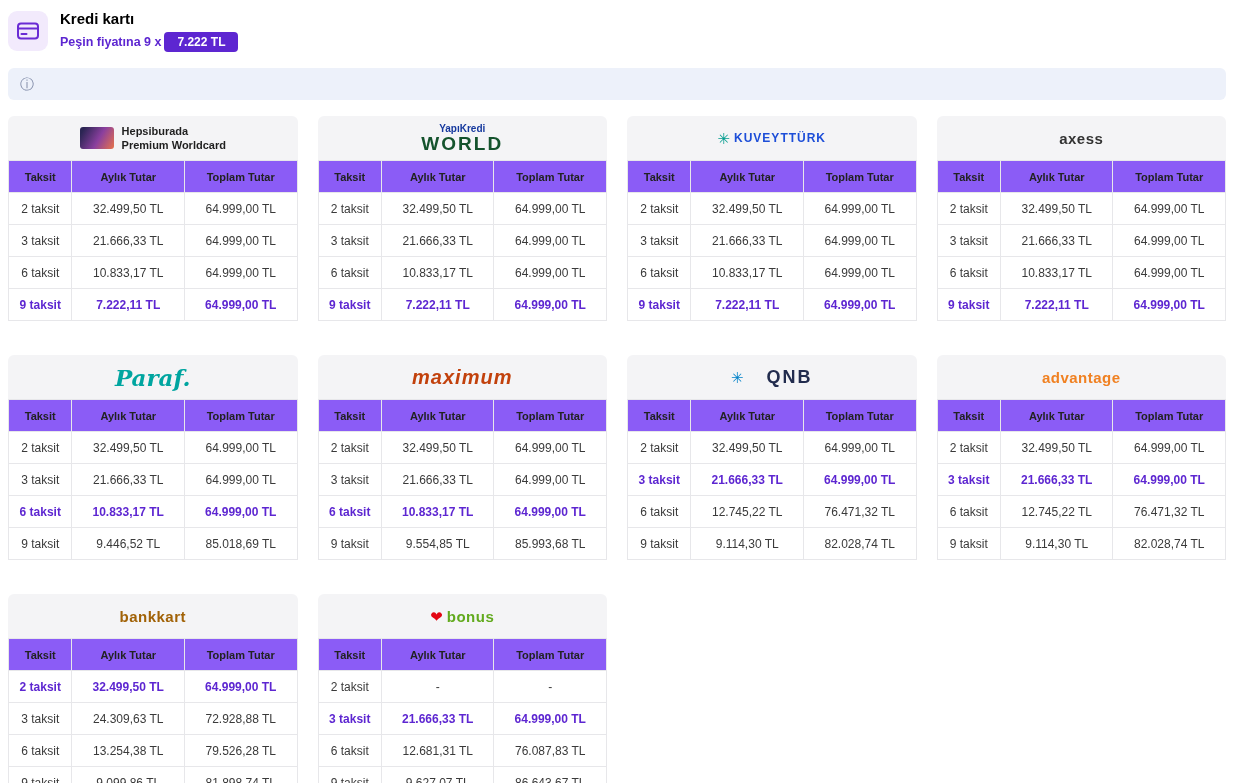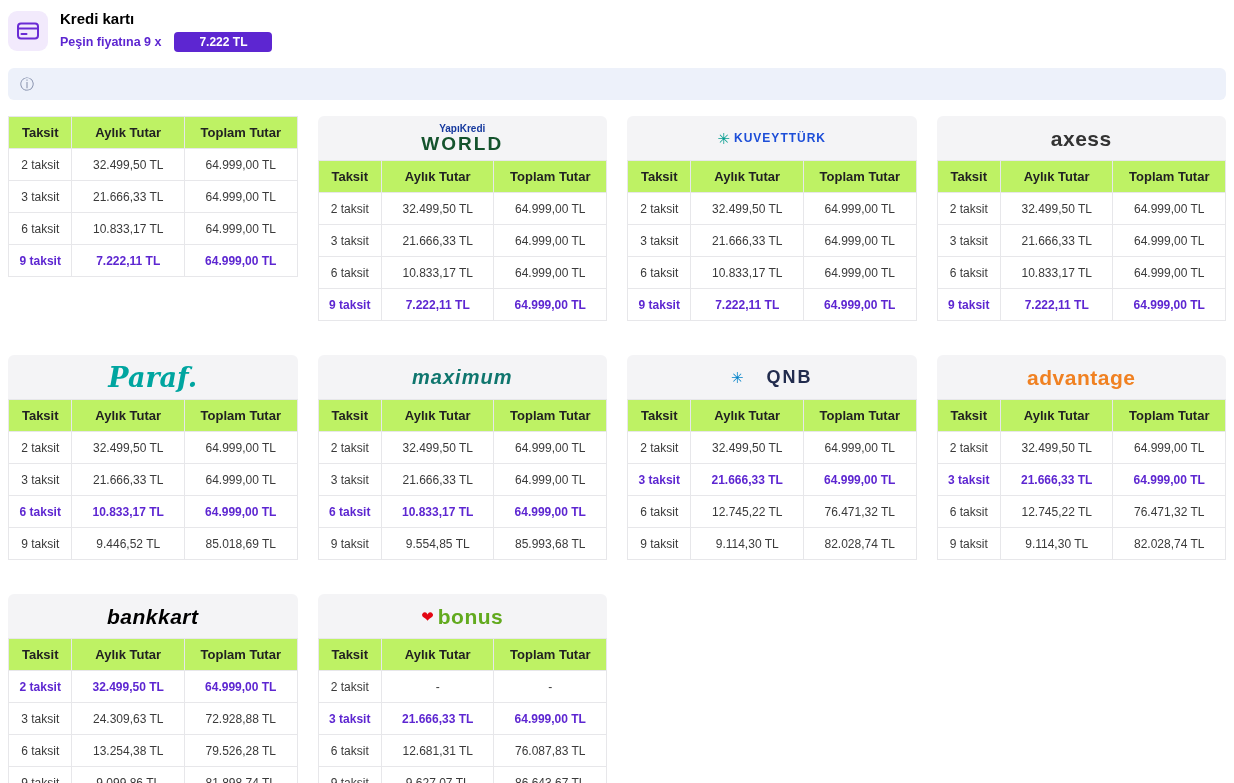--- a/index.html
+++ b/index.html
@@ -10,25 +10,25 @@
     width:1234px; min-height:783px;
     color:#333;
   }
   
   .page-header { display:flex; align-items:center; gap:12px; padding:10px 10px 8px 8px; }
   .hdr-icon {
     width:40px; height:40px; border-radius:9px; background:#f2eafc;
     display:flex; align-items:center; justify-content:center; flex:0 0 auto;
   }
   .page-title { font-size:15px; font-weight:bold; color:#000000; }
-  .sub-line { margin-top:5px; display:flex; align-items:center; gap:13px; }
+  .sub-line { margin-top:5px; display:flex; align-items:center; gap:3px; }
   .sub-text { color:var(--accent); font-weight:bold; font-size:12.5px; }
   .badge {
     background:var(--accent); color:#fff; font-weight:bold; font-size:12px;
-    padding:3px 25px; border-radius:4px; line-height:1.2;
+    padding:3px 13px; border-radius:4px; line-height:1.2;
   }
   
   .info-banner {
     margin:8px 8px 16px; background:#edf1fa; border-radius:6px;
     padding:9px 12px; display:flex; align-items:center; gap:8px;
     font-size:12.5px; color:#535a6e;
   }
   .info-icon { color:#7e89a6; font-size:14px; line-height:1; }
   
   .cards-grid {
@@ -39,36 +39,36 @@
   .card-logo {
     height:44px; background:#f4f4f6; border-radius:6px 6px 0 0;
     display:flex; align-items:center; justify-content:center; gap:8px;
   }
   .logo-col { display:flex; flex-direction:column; align-items:center; line-height:1; }
   .logo-top { font-size:10px; font-weight:bold; margin-bottom:0; }
   .logo-row { display:flex; align-items:center; gap:4px; }
   .logo-prefix { font-size:15px; line-height:1; }
   .logo-world  { font-size:19px; font-weight:bold; letter-spacing:2px; }
   .logo-caps   { font-size:12px; font-weight:bold; letter-spacing:1px; }
-  .logo-script { font-family:"DejaVu Serif", serif; font-style:italic; font-weight:bold; font-size:27px; }
+  .logo-script { font-family:"DejaVu Serif", serif; font-style:italic; font-weight:bold; font-size:23px; }
   .logo-italic-big { font-style:italic; font-weight:bold; font-size:20px; letter-spacing:1px; }
-  .logo-big    { font-size:21px; font-weight:bold; letter-spacing:0.5px; }
+  .logo-big    { font-size:15px; font-weight:bold; letter-spacing:0.5px; }
   .logo-qnb    { font-size:18px; font-weight:bold; letter-spacing:2px; }
   .mini-card {
     width:34px; height:22px; border-radius:3px; flex:0 0 auto;
     background:linear-gradient(120deg,#2b2553 10%,#8a3f9e 55%,#e8734a 100%);
   }
   .logo-lines { display:flex; flex-direction:column; font-size:11px; font-weight:bold; line-height:1.3; text-align:left; }
   
   table { width:100%; border-collapse:collapse; background:#fff; table-layout:fixed; }
   th, td {
     border:1px solid #e7e7ea; text-align:center; vertical-align:middle;
     font-size:12px; color:#3a3a3a; height:32px; padding:2px 4px;
   }
-  th { font-weight:bold; color:#222; font-size:13px; background:#bef264; }
+  th { font-weight:bold; color:#222; font-size:11px; background:#8b5cf6; }
   .col0 { width:22%; } .col1 { width:39%; } .col2 { width:39%; }
   tr.hl td { color:var(--accent); font-weight:bold; }
 </style>
 </head>
 <body>
 
 <header class="page-header">
   <div class="hdr-icon">
     <svg width="22" height="18" viewBox="0 0 22 18" fill="none">
       <rect x="1" y="1.5" width="20" height="15" rx="3" stroke="#6a2bd4" stroke-width="2"></rect>
@@ -84,20 +84,27 @@
     </div>
   </div>
 </header>
 
 <div class="info-banner">
   <span class="info-icon">ⓘ</span>
 </div>
 
 <main class="cards-grid" id="cards-grid">
     <section class="card">
+      <div class="card-logo">
+        <span class="mini-card"></span>
+        <span class="logo-lines" style="color: rgb(31, 31, 31);">
+          <span>Hepsiburada</span>
+          <span>Premium Worldcard</span>
+        </span>
+      </div>
       <table>
         <thead>
           <tr>
             <th class="col0">Taksit</th>
             <th class="col1">Aylık Tutar</th>
             <th class="col2">Toplam Tutar</th>
           </tr>
         </thead>
         <tbody>
           <tr>
@@ -282,21 +289,21 @@
             <td class="col1">9.446,52 TL</td>
             <td class="col2">85.018,69 TL</td>
           </tr>
         </tbody>
       </table>
     </section>
     <section class="card">
       <div class="card-logo">
         <span class="logo-col">
           <span class="logo-row">
-            <span class="logo-italic-big" style="color: #0f766e;">maximum</span>
+            <span class="logo-italic-big" style="color: #c2410c;">maximum</span>
           </span>
         </span>
       </div>
       <table>
         <thead>
           <tr>
             <th class="col0">Taksit</th>
             <th class="col1">Aylık Tutar</th>
             <th class="col2">Toplam Tutar</th>
           </tr>
@@ -403,21 +410,21 @@
             <td class="col1">9.114,30 TL</td>
             <td class="col2">82.028,74 TL</td>
           </tr>
         </tbody>
       </table>
     </section>
     <section class="card">
       <div class="card-logo">
         <span class="logo-col">
           <span class="logo-row">
-            <span class="logo-big" style="color: #000000; font-style: italic;">bankkart</span>
+            <span class="logo-big" style="color: #a16207;">bankkart</span>
           </span>
         </span>
       </div>
       <table>
         <thead>
           <tr>
             <th class="col0">Taksit</th>
             <th class="col1">Aylık Tutar</th>
             <th class="col2">Toplam Tutar</th>
           </tr>

